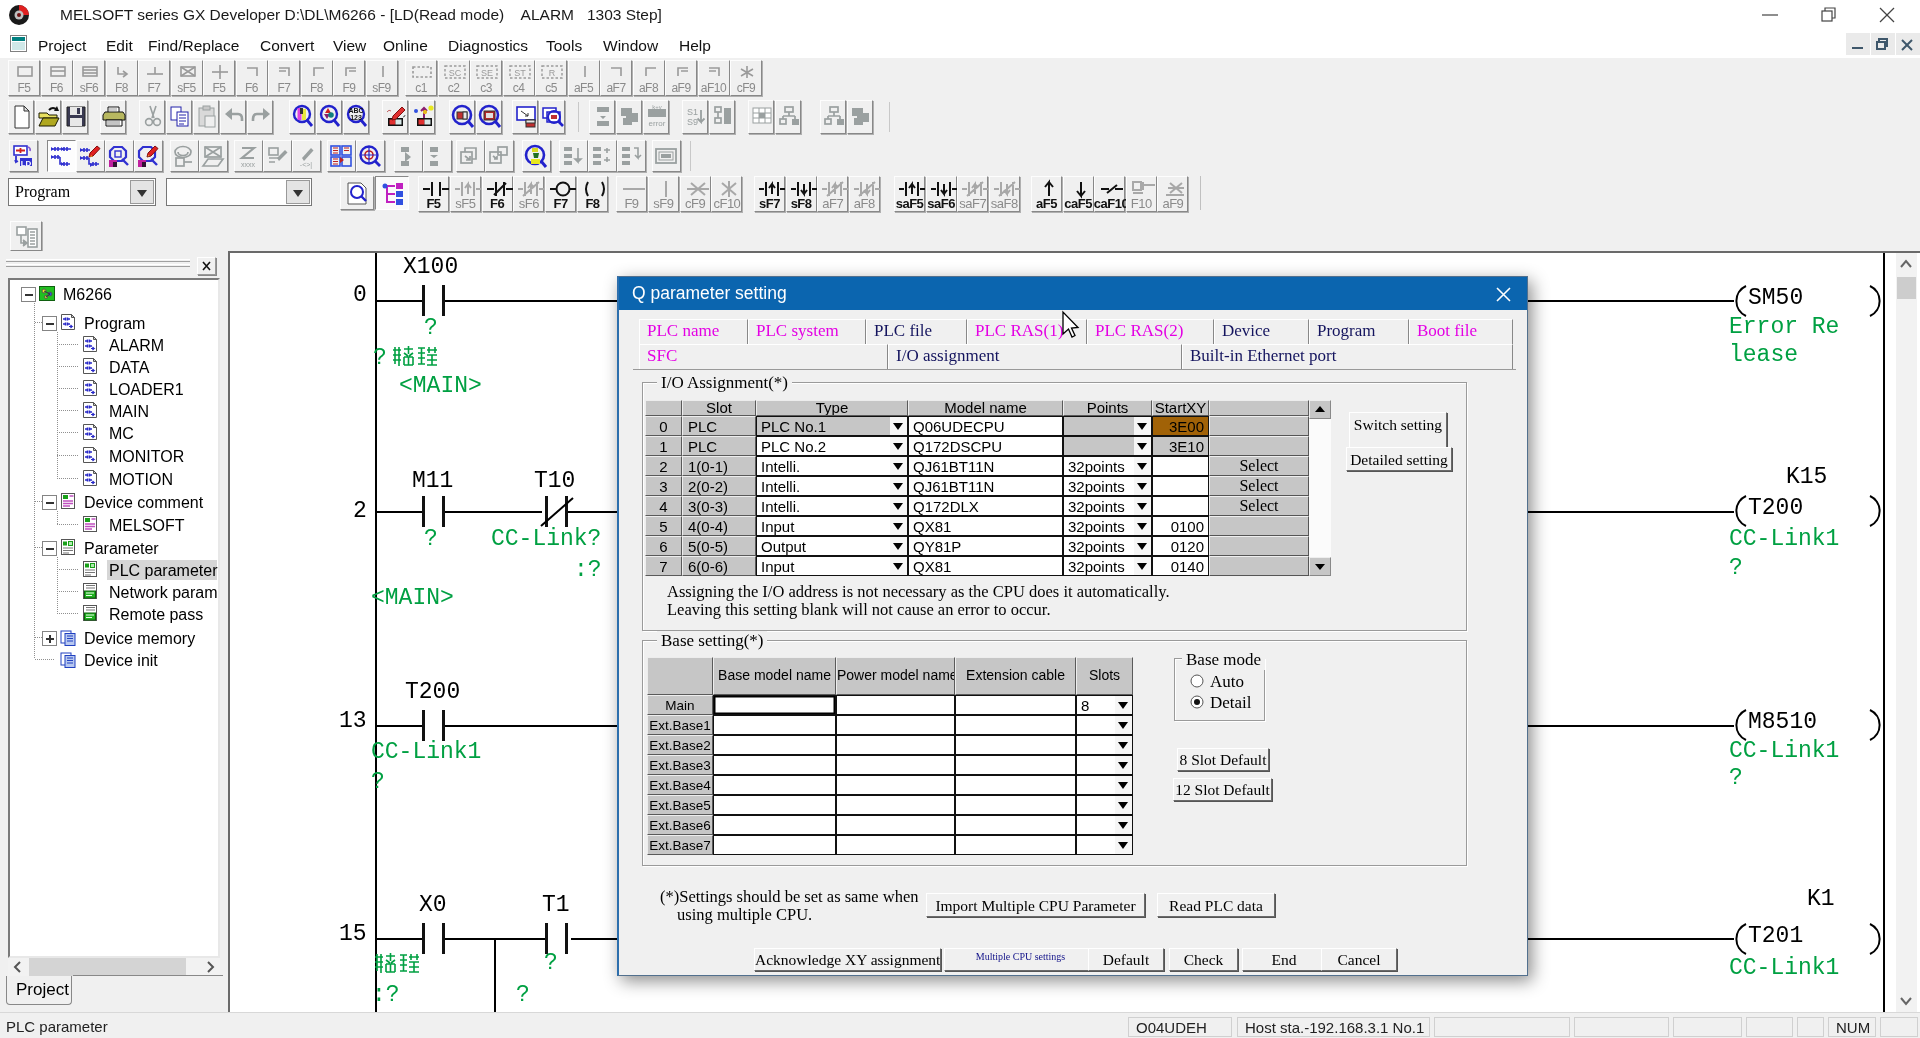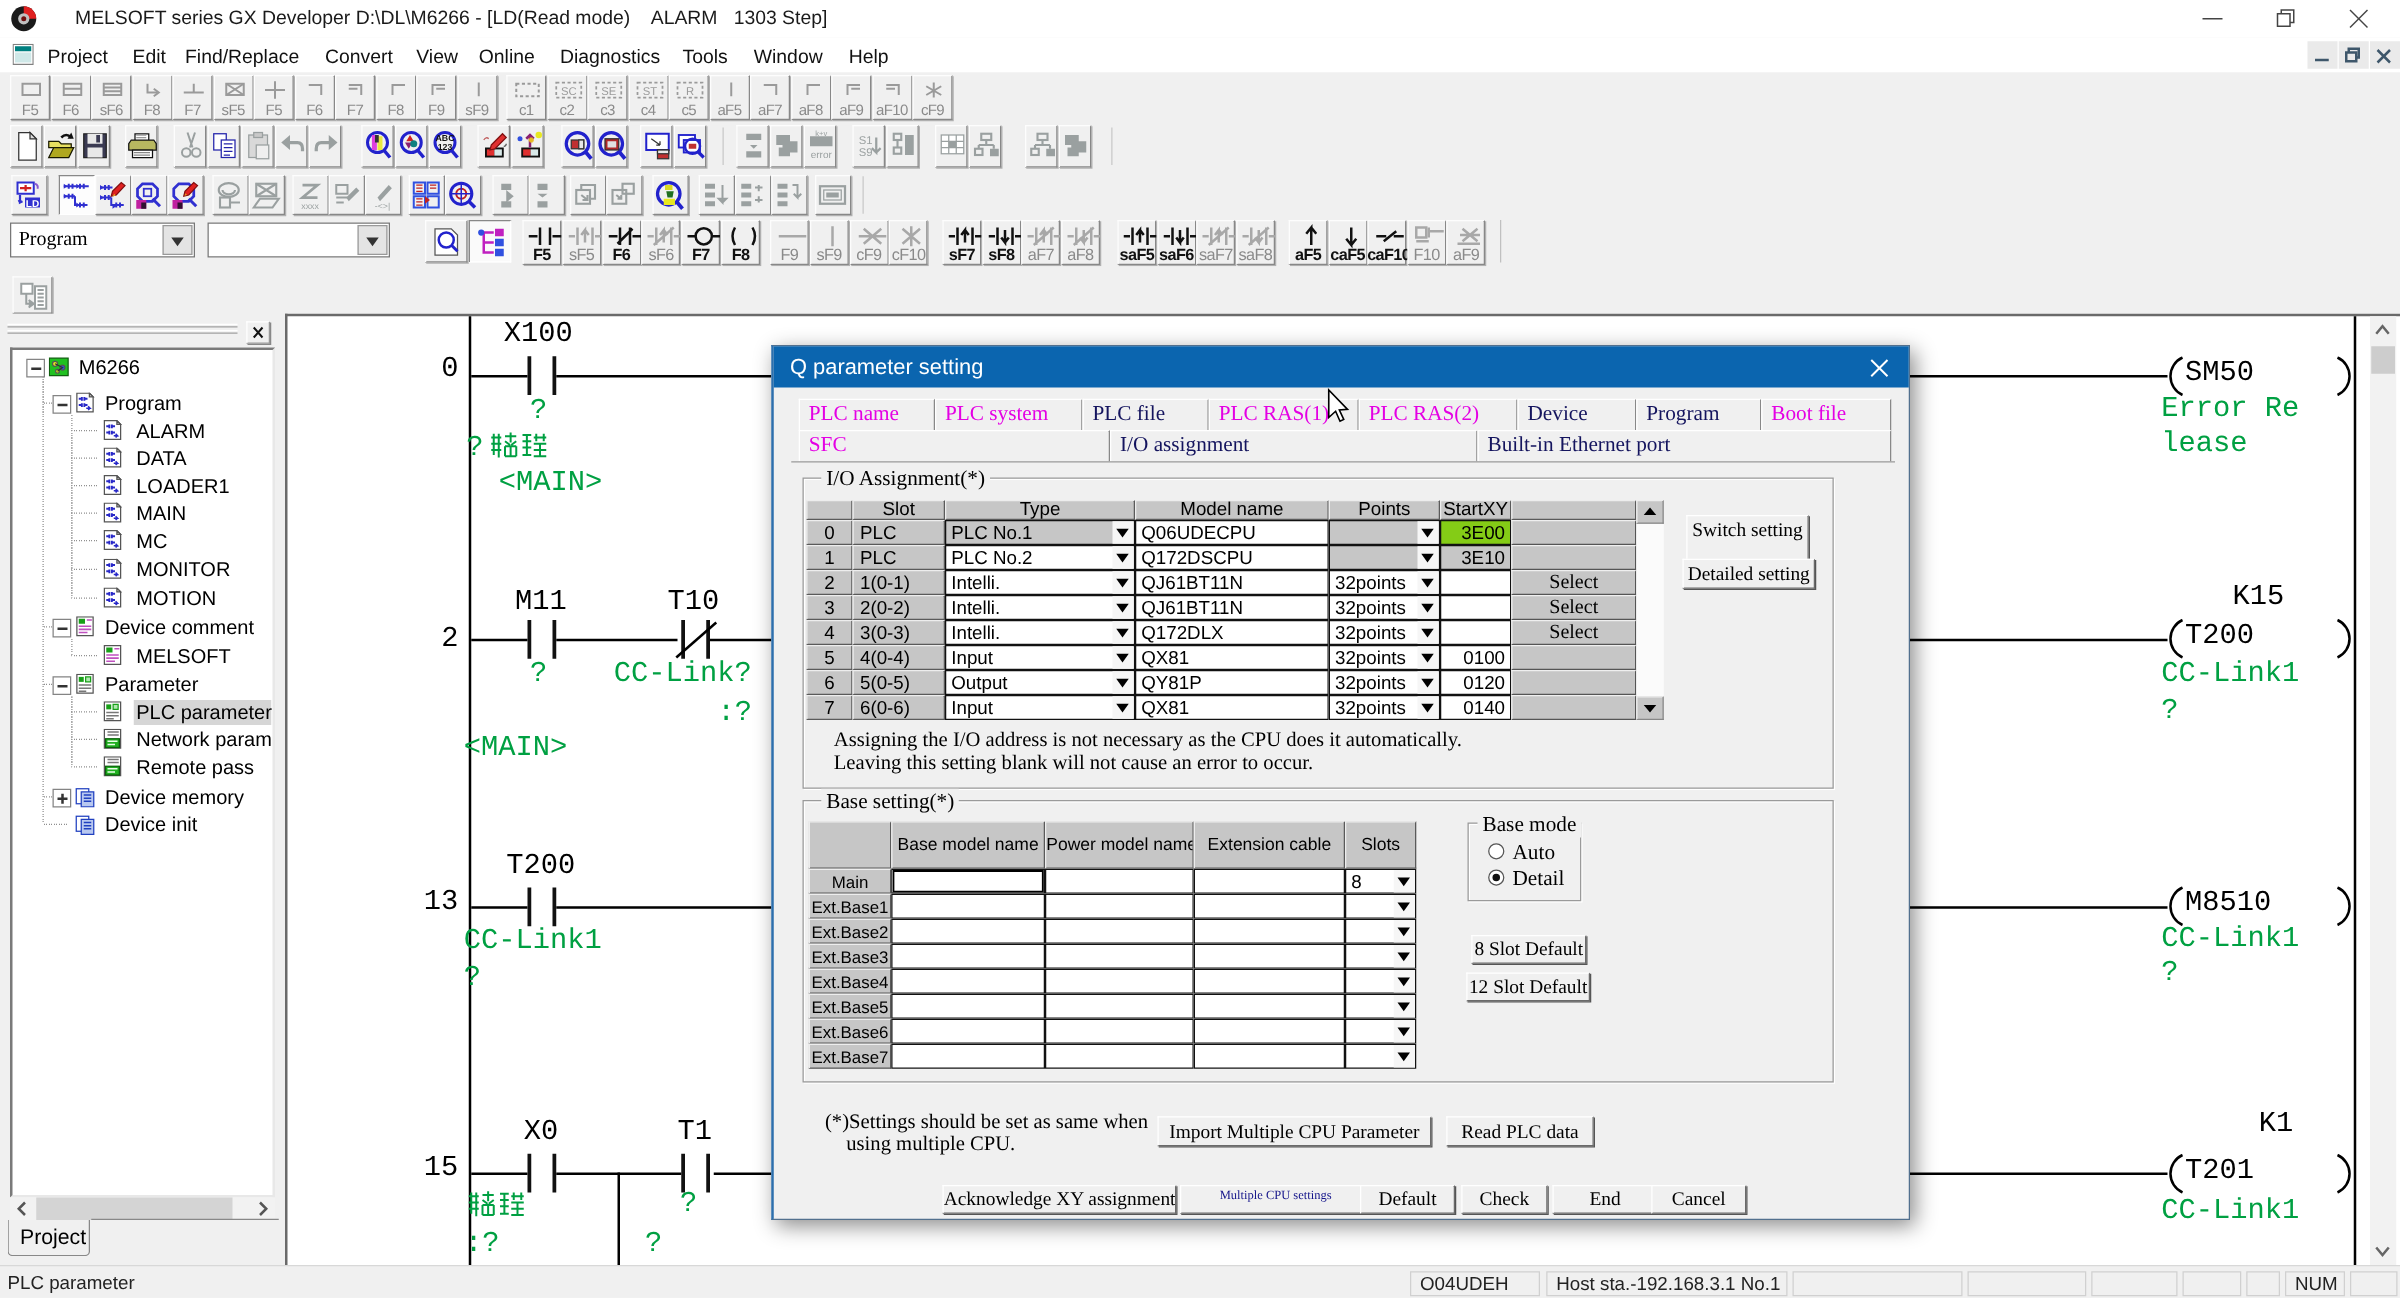--- a/index.html
+++ b/index.html
@@ -1297,21 +1297,21 @@
 <div class="hcell" style="left:444px;top:123px;width:89px;height:16px;line-height:14px;">Points</div>
 <div class="hcell" style="left:533px;top:123px;width:57px;height:16px;line-height:14px;">StartXY</div>
 <div class="hcell" style="left:590px;top:123px;width:100px;height:16px;line-height:14px;"></div>
 <div class="hcell" style="left:26px;top:139px;width:37px;height:20px;padding-top:1px;">0</div>
 <div class="gcell" style="left:63px;top:139px;width:74px;height:20px;">PLC</div>
 <div class="wcell" style="left:137px;top:139px;width:152px;height:20px;background:#c6c6c6;">PLC No.1</div>
 <div class="drop" style="left:271px;top:140px;height:18px;"></div>
 <div class="wcell" style="left:289px;top:139px;width:155px;height:20px;">Q06UDECPU</div>
 <div class="wcell" style="left:444px;top:139px;width:89px;height:20px;background:#c6c6c6;"></div>
 <div class="drop" style="left:515px;top:140px;height:18px;"></div>
-<div class="wcell" style="left:533px;top:139px;width:57px;height:20px;text-align:right;padding-right:4px;background:#84cc16;">3E00</div>
+<div class="wcell" style="left:533px;top:139px;width:57px;height:20px;text-align:right;padding-right:4px;background:#a16207;">3E00</div>
 <div class="abs" style="left:590px;top:139px;width:100px;height:20px;">
       <div class="abs" style="left:0;top:0;width:100%;height:100%;background:#c6c6c6;border-top:1px solid #efefef;border-left:1px solid #efefef;border-right:1px solid #555;border-bottom:1px solid #555;text-align:center;font-family:'Liberation Serif',serif;font-size:16px;"></div>
     </div>
 <div class="hcell" style="left:26px;top:159px;width:37px;height:20px;padding-top:1px;">1</div>
 <div class="gcell" style="left:63px;top:159px;width:74px;height:20px;">PLC</div>
 <div class="wcell" style="left:137px;top:159px;width:152px;height:20px;background:#fff;">PLC No.2</div>
 <div class="drop" style="left:271px;top:160px;height:18px;"></div>
 <div class="wcell" style="left:289px;top:159px;width:155px;height:20px;">Q172DSCPU</div>
 <div class="wcell" style="left:444px;top:159px;width:89px;height:20px;background:#c6c6c6;"></div>
 <div class="drop" style="left:515px;top:160px;height:18px;"></div>

